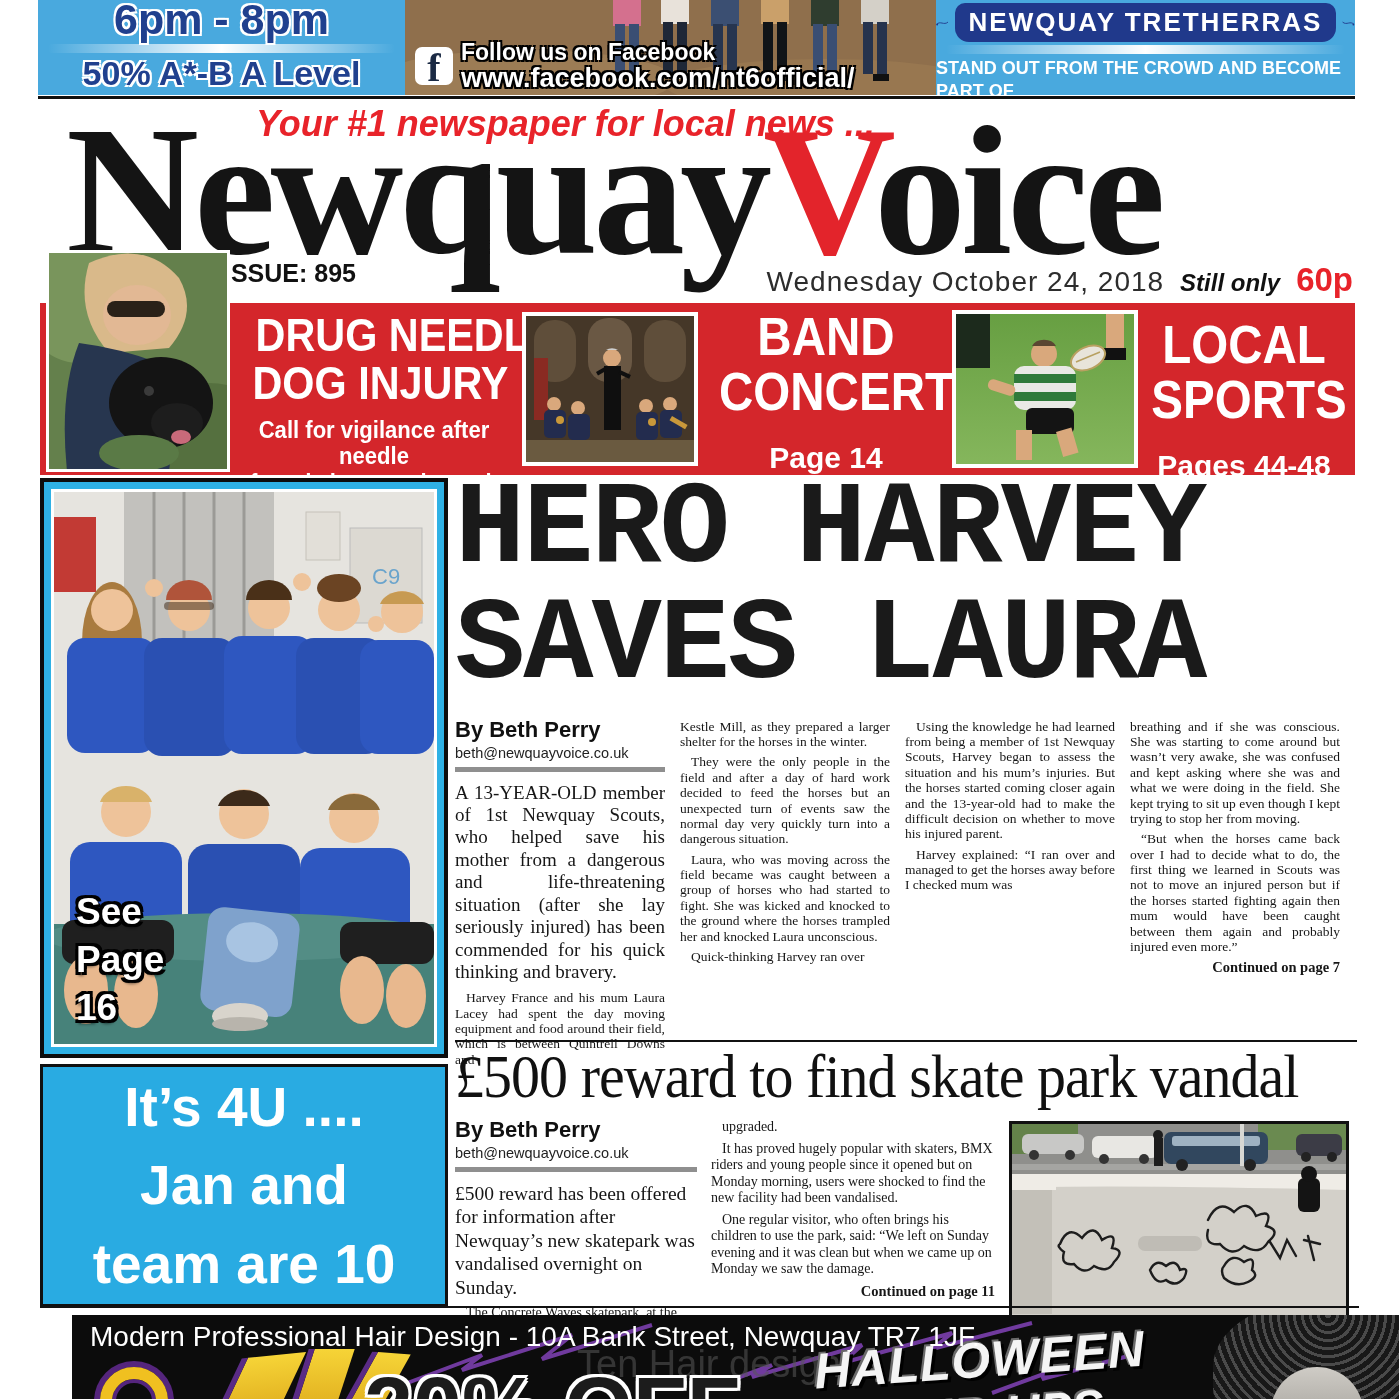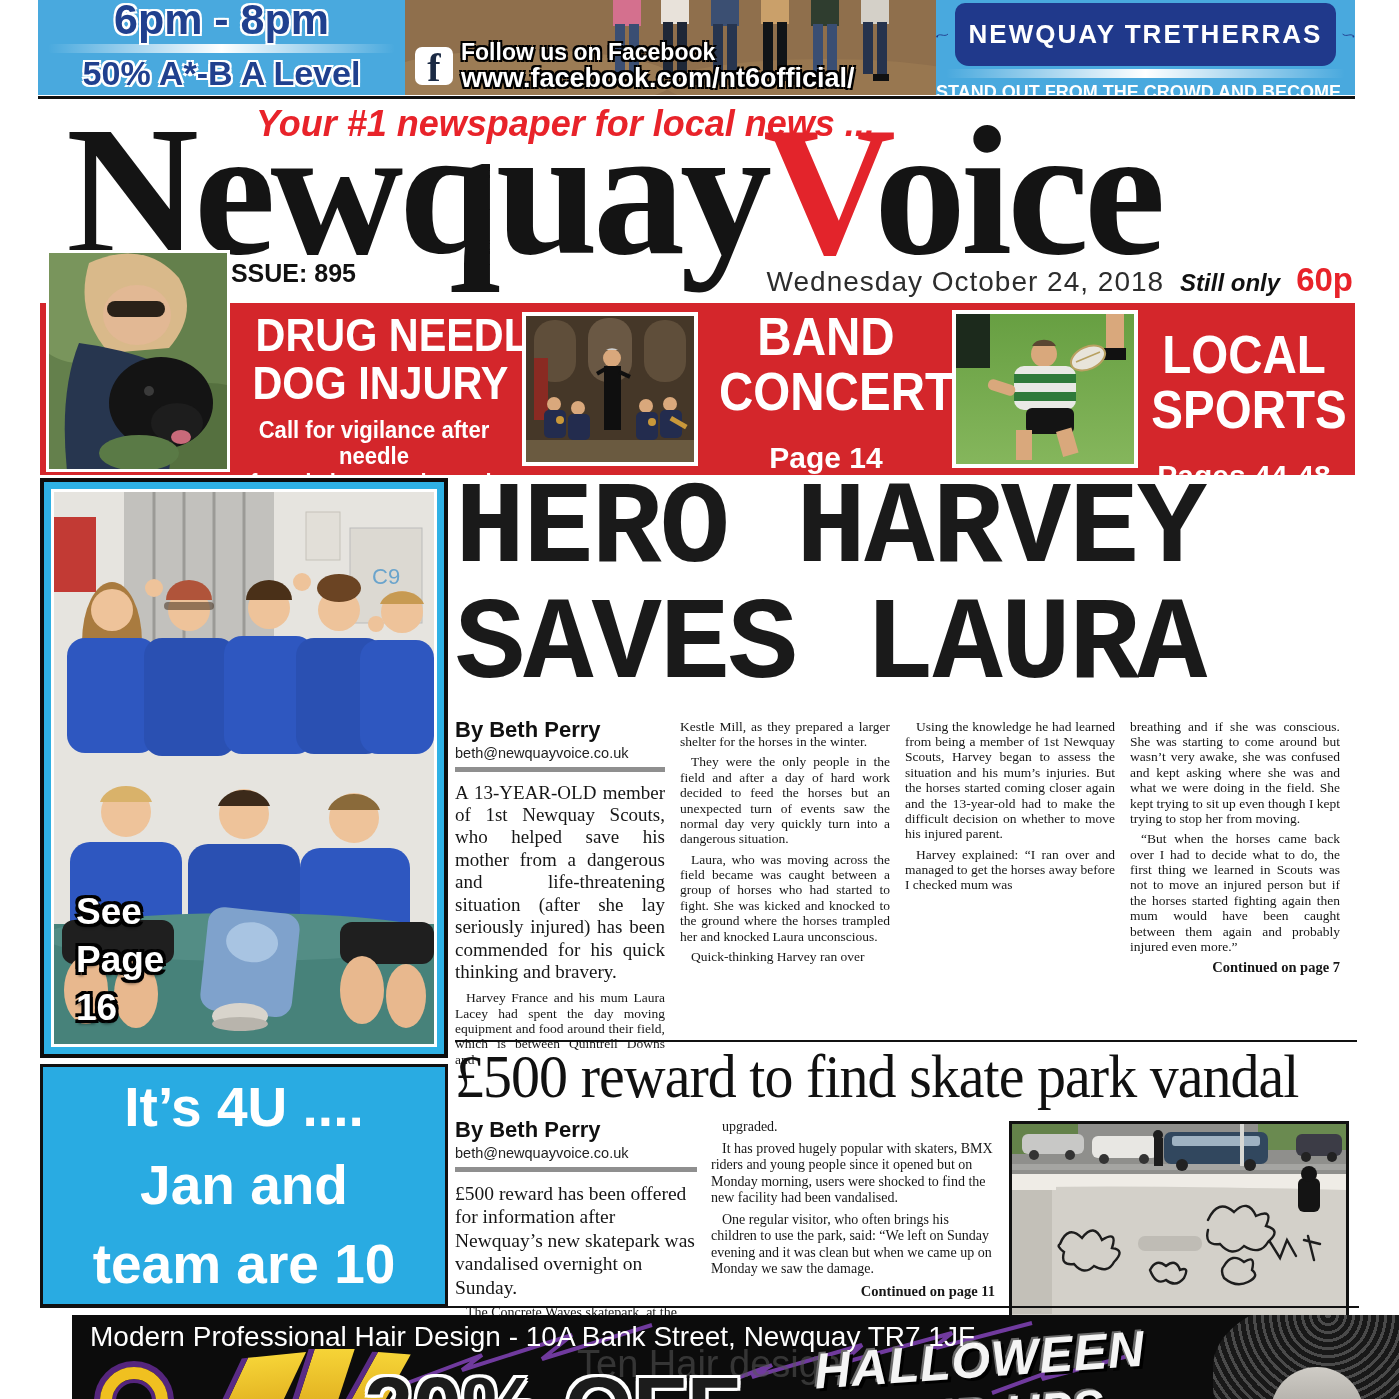--- a/index.html
+++ b/index.html
@@ -18,21 +18,21 @@
   .fb-box{position:absolute;left:10px;bottom:3px;display:flex;align-items:center;gap:8px;}
   .fb-icon{width:38px;height:38px;background:#fff;border-radius:7px;display:flex;align-items:flex-end;justify-content:center;
            font-family:"Liberation Serif",serif;font-weight:bold;font-size:40px;line-height:.85;color:#1b2a44;overflow:hidden;}
   .fb-l1{font-size:23px;font-weight:bold;color:#fff;line-height:1.05;
          text-shadow:-2px -2px 0 #000,2px -2px 0 #000,-2px 2px 0 #000,2px 2px 0 #000;}
   .fb-l2{font-size:27px;font-weight:bold;color:#fff;line-height:1.05;
          text-shadow:-2px -2px 0 #000,2px -2px 0 #000,-2px 2px 0 #000,2px 2px 0 #000;}
   .tb-right{flex:1;background:#49a9de;overflow:hidden;}
   .ribbon-row{display:flex;align-items:center;justify-content:center;gap:6px;margin-top:3px;}
   .ribbon{background:#20398b;color:#fff;font-weight:bold;font-size:26px;letter-spacing:2px;
-          padding:16px 14px;border-radius:10px 10px 14px 14px;white-space:nowrap;}
+          padding:4px 14px;border-radius:10px 10px 14px 14px;white-space:nowrap;}
   .tb-tag{font-size:18px;font-weight:bold;color:#fff;line-height:1.3;}
 
   .rule-top{position:absolute;left:38px;top:96px;width:1317px;height:3px;background:#101010;}
 
   
   .masthead{position:absolute;left:38px;top:99px;width:1317px;height:200px;}
   .mh-slogan{position:absolute;left:218px;top:4px;font-size:36px;font-weight:bold;font-style:italic;color:#e8232a;white-space:nowrap;}
   .mh-title{position:absolute;left:28px;top:0px;font-family:"Liberation Serif",serif;font-weight:bold;
             font-size:184px;line-height:1;letter-spacing:-5px;color:#141414;white-space:nowrap;}
   .mh-title .vred{color:#e3242b;margin-left:-4px;}
@@ -44,21 +44,21 @@
 
   
   .teaser-strip{position:absolute;left:40px;top:303px;width:1315px;height:172px;background:#d4262b;}
   .strip-photo{position:absolute;border:4px solid #fff;overflow:hidden;box-sizing:border-box;}
   .dog-photo{left:6px;top:-53px;width:184px;height:222px;border-width:3px;}
   .band-photo{left:482px;top:9px;width:176px;height:154px;}
   .rugby-photo{left:912px;top:7px;width:186px;height:158px;}
   .teaser{position:absolute;top:0;height:100%;text-align:center;color:#fff;}
   .teaser.t1{left:195px;width:278px;padding-top:8px;}
   .teaser.t2{left:663px;width:246px;padding-top:6px;}
-  .teaser.t3{left:1098px;width:212px;padding-top:24px;}
+  .teaser.t3{left:1098px;width:212px;padding-top:14px;}
   .t-big{font-size:47px;font-weight:bold;line-height:1.02;display:inline-block;transform:scaleX(.88);transform-origin:center;white-space:nowrap;}
   .t-big2{font-size:54px;}
   .t-sub{font-size:24px;font-weight:bold;line-height:1.1;margin-top:10px;display:inline-block;transform:scaleX(.92);}
   .t-page{font-size:30px;font-weight:bold;margin-top:22px;}
 
   
   .left-photo{position:absolute;left:40px;top:478px;width:408px;height:580px;box-sizing:border-box;
               border:4px solid #0d0d0d;background:#2fb1e5;padding:7px;}
   .photo-inner{width:100%;height:100%;border:3px solid #fff;box-sizing:border-box;overflow:hidden;position:relative;background:#e6e4df;}
   .see-page{position:absolute;left:22px;bottom:12px;width:130px;text-align:left;

